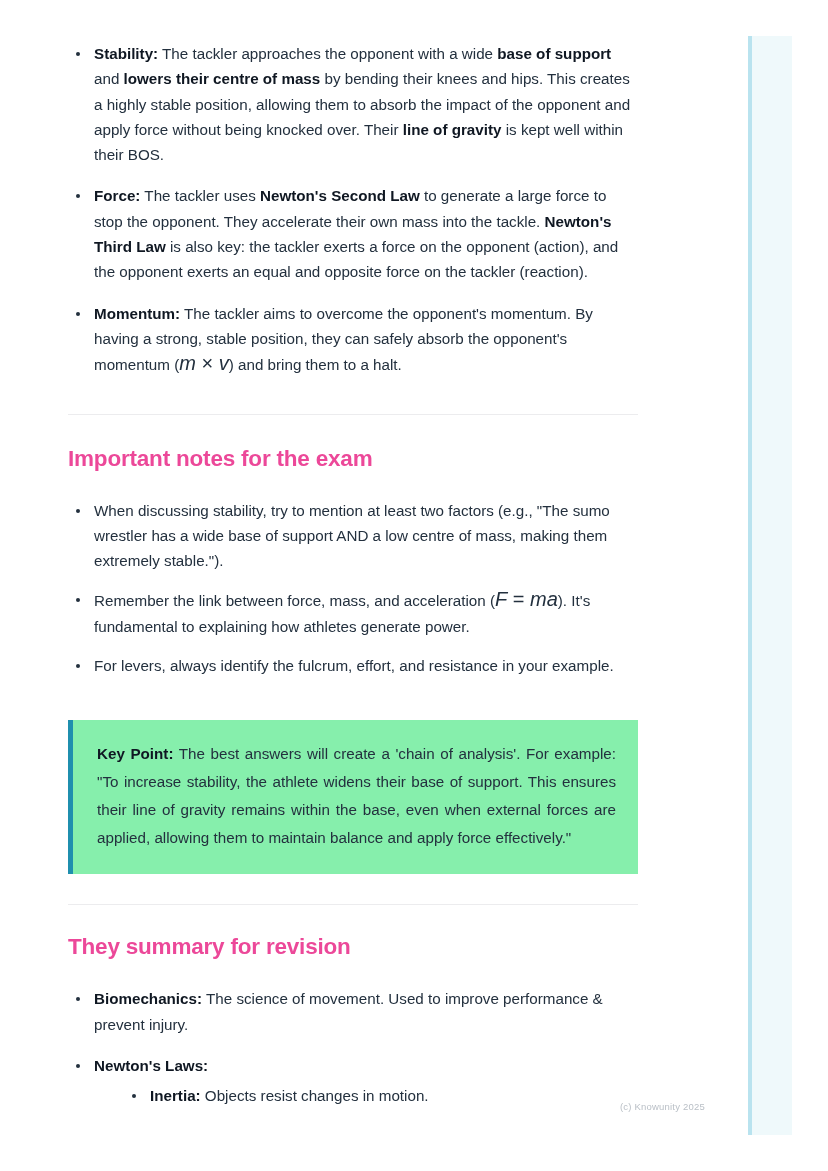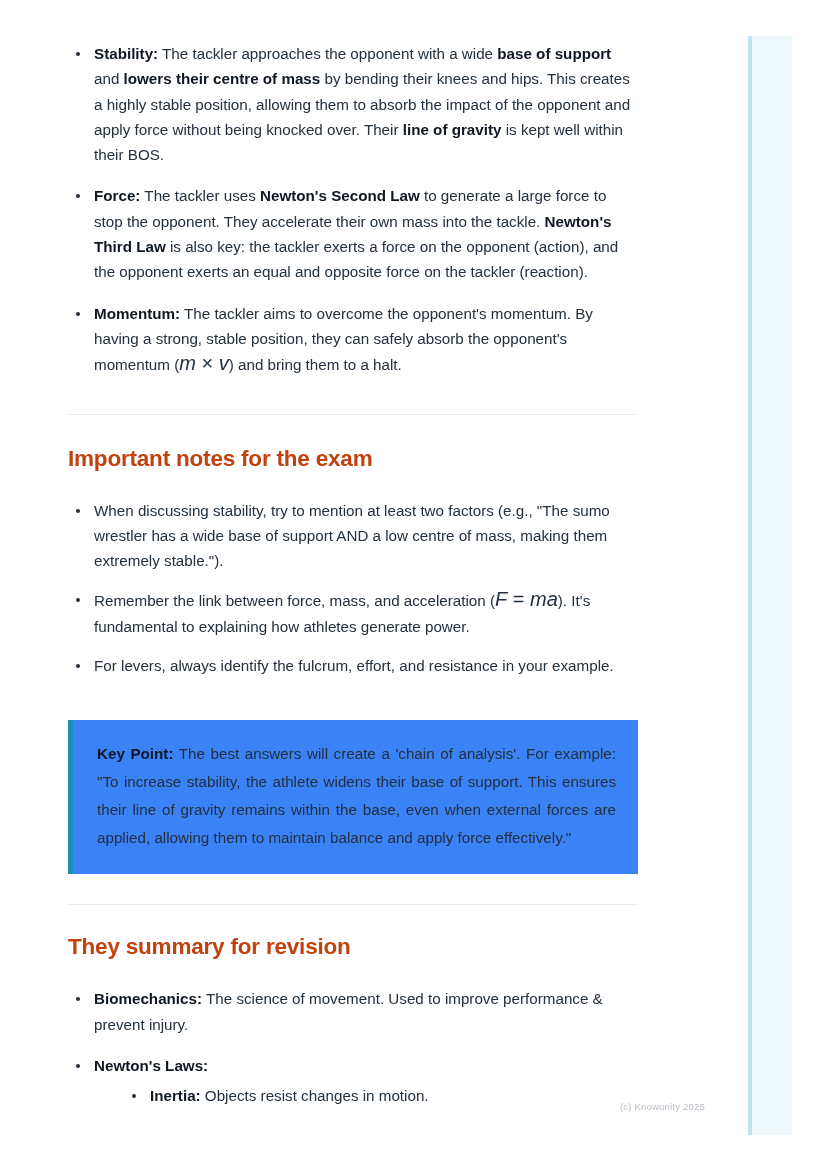--- a/index.html
+++ b/index.html
@@ -57,21 +57,21 @@
 
   .divider {
     height: 1px;
     background: #ececee;
     margin: 0;
     border: 0;
     width: 570px;
   }
 
   h2.section-heading {
-    color: #c2410c;
+    color: #ec4899;
     font-size: 22.5px;
     font-weight: bold;
     letter-spacing: -0.2px;
     margin: 0;
     line-height: 1.2;
   }
 
   ul.bullets {
     list-style: none;
     margin: 0;
@@ -128,21 +128,21 @@
   .math {
     font-family: Liberation Sans, sans-serif;
     font-style: italic;
     font-size: 20px;
     text-align: center;
   }
   .math .op { font-style: normal; }
 
   
   #keypoint {
-    background: #3b82f6;
+    background: #86efac;
     border-left: 5px solid #1f8fae;
     padding: 20px 22px 22px 24px;
     width: 519px;
     box-sizing: content-box;
   }
   #keypoint p {
     margin: 0;
     font-size: 15.2px;
     line-height: 28px;
     text-align: justify;

